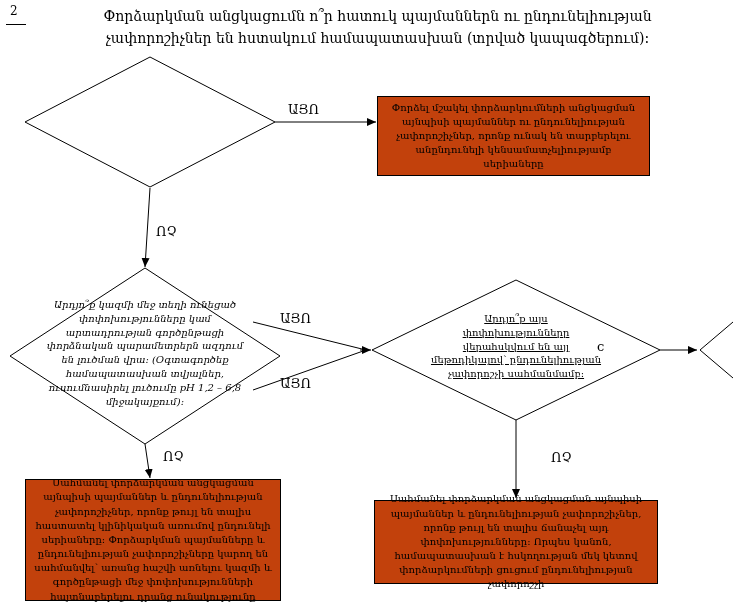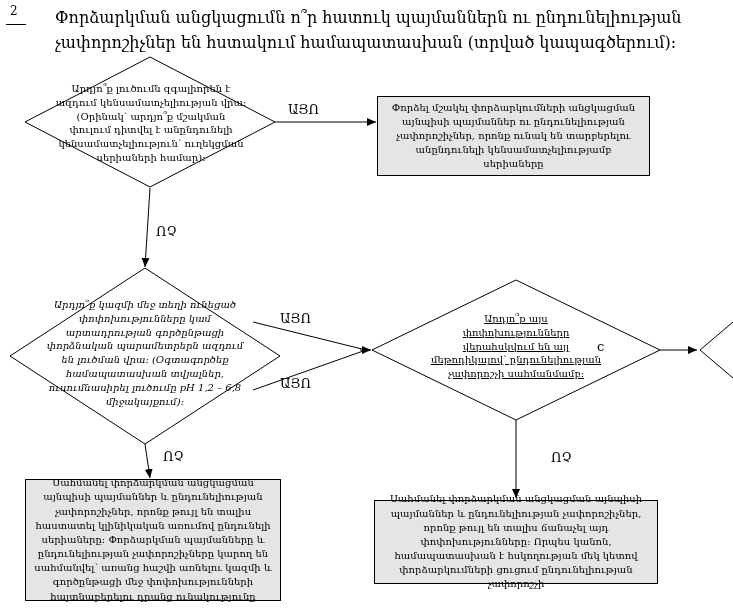--- a/index.html
+++ b/index.html
@@ -7,27 +7,27 @@
     position:relative;width:733px;height:611px;background:#ffffff;color:#000;
     font-family:"DejaVu Serif","DejaVu Sans",serif;overflow:hidden;
   }
   .flow-svg{position:absolute;left:0;top:0;width:733px;height:611px;}
   .pagenum{
     position:absolute;left:6px;top:4px;font-size:12px;
     border-bottom:1px solid #000;padding:0 8px 6px 4px;
   }
   .title{
     position:absolute;left:55px;top:6px;width:645px;
-    font-size:16px;line-height:1.55;
+    text-align:center;font-size:14px;line-height:1.55;
   }
   .shape-text{
     position:absolute;text-align:center;font-size:10px;line-height:1.38;
   }
   .box{
-    position:absolute;border:1px solid #000;background:#e5e5e5;
+    position:absolute;border:1px solid #000;background:#c2410c;
     display:flex;align-items:center;justify-content:center;
     text-align:center;font-size:10px;line-height:1.42;
     padding:4px 8px;box-sizing:border-box;
   }
   .lbl{position:absolute;font-size:13px;}
 </style>
 </head>
 <body>
 
 <div class="page">
@@ -52,21 +52,20 @@
     <line x1="360" y1="350" x2="371" y2="350" stroke="#000" stroke-width="1" marker-end="url(#ah)"></line>
     <line x1="516" y1="420" x2="516" y2="498" stroke="#000" stroke-width="1" marker-end="url(#ah)"></line>
     <line x1="145" y1="444" x2="150" y2="478" stroke="#000" stroke-width="1" marker-end="url(#ah)"></line>
     <line x1="660" y1="350" x2="697" y2="350" stroke="#000" stroke-width="1" marker-end="url(#ah)"></line>
   </svg>
 
   <div class="pagenum">2</div>
 
   <div class="title">Փորձարկման անցկացումն ո՞ր հատուկ պայմաններն ու ընդունելիության չափորոշիչներ են հստակում համապատասխան (տրված կապագծերում):</div>
 
-  <div class="shape-text" style="left:55px;top:82px;width:192px;">Արդյո՞ք լուծումն զգալիորեն է ազդում կենսամատչելիության վրա: (Օրինակ՝ արդյո՞ք մշակման փուլում դիտվել է անընդունելի կենսամատչելիություն՝ ուղեկցման սերիաների համար):</div>
 
   <div class="box" style="left:377px;top:96px;width:273px;height:80px;">Փորձել մշակել փորձարկումների անցկացման այնպիսի պայմաններ ու ընդունելիության չափորոշիչներ, որոնք ունակ են տարբերելու անընդունելի կենսամատչելիությամբ սերիաները</div>
 
   <div class="shape-text" style="left:45px;top:298px;width:200px;font-style:italic;">Արդյո՞ք կազմի մեջ տեղի ունեցած փոփոխությունները կամ արտադրության գործընթացի փորձնական պարամետրերն ազդում են լուծման վրա: (Օգտագործեք համապատասխան տվյալներ, ուսումնասիրել լուծումը pH 1,2 – 6,8 միջակայքում):</div>
 
   <div class="shape-text" style="left:430px;top:312px;width:172px;text-decoration:underline;">Արդյո՞ք այս փոփոխությունները վերահսկվում են այլ մեթոդիկայով՝ ընդունելիության չափորոշչի սահմանմամբ:</div>
 
   <div class="box" style="left:25px;top:479px;width:256px;height:122px;">Սահմանել փորձարկման անցկացման այնպիսի պայմաններ և ընդունելիության չափորոշիչներ, որոնք թույլ են տալիս հաստատել կլինիկական առումով ընդունելի սերիաները: Փորձարկման պայմանները և ընդունելիության չափորոշիչները կարող են սահմանվել՝ առանց հաշվի առնելու կազմի և գործընթացի մեջ փոփոխությունների հայտնաբերելու դրանց ունակությունը</div>
 
   <div class="box" style="left:374px;top:500px;width:284px;height:84px;">Սահմանել փորձարկման անցկացման այնպիսի պայմաններ և ընդունելիության չափորոշիչներ, որոնք թույլ են տալիս ճանաչել այդ փոփոխությունները: Որպես կանոն, համապատասխան է հսկողության մեկ կետով փորձարկումների ցուցում ընդունելիության չափորոշչի</div>

